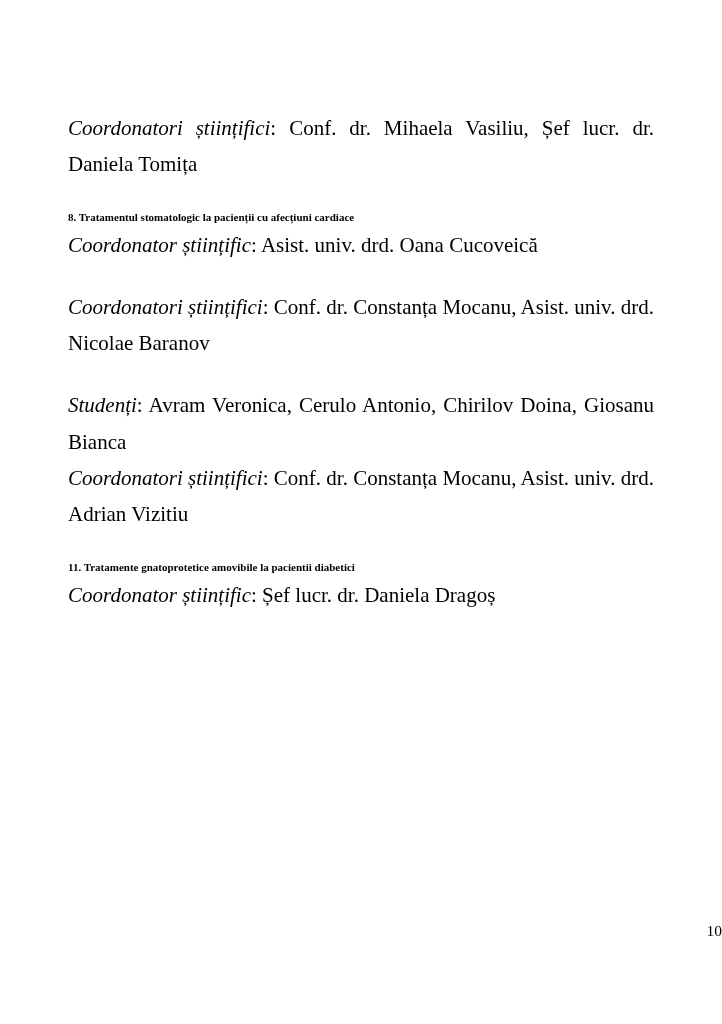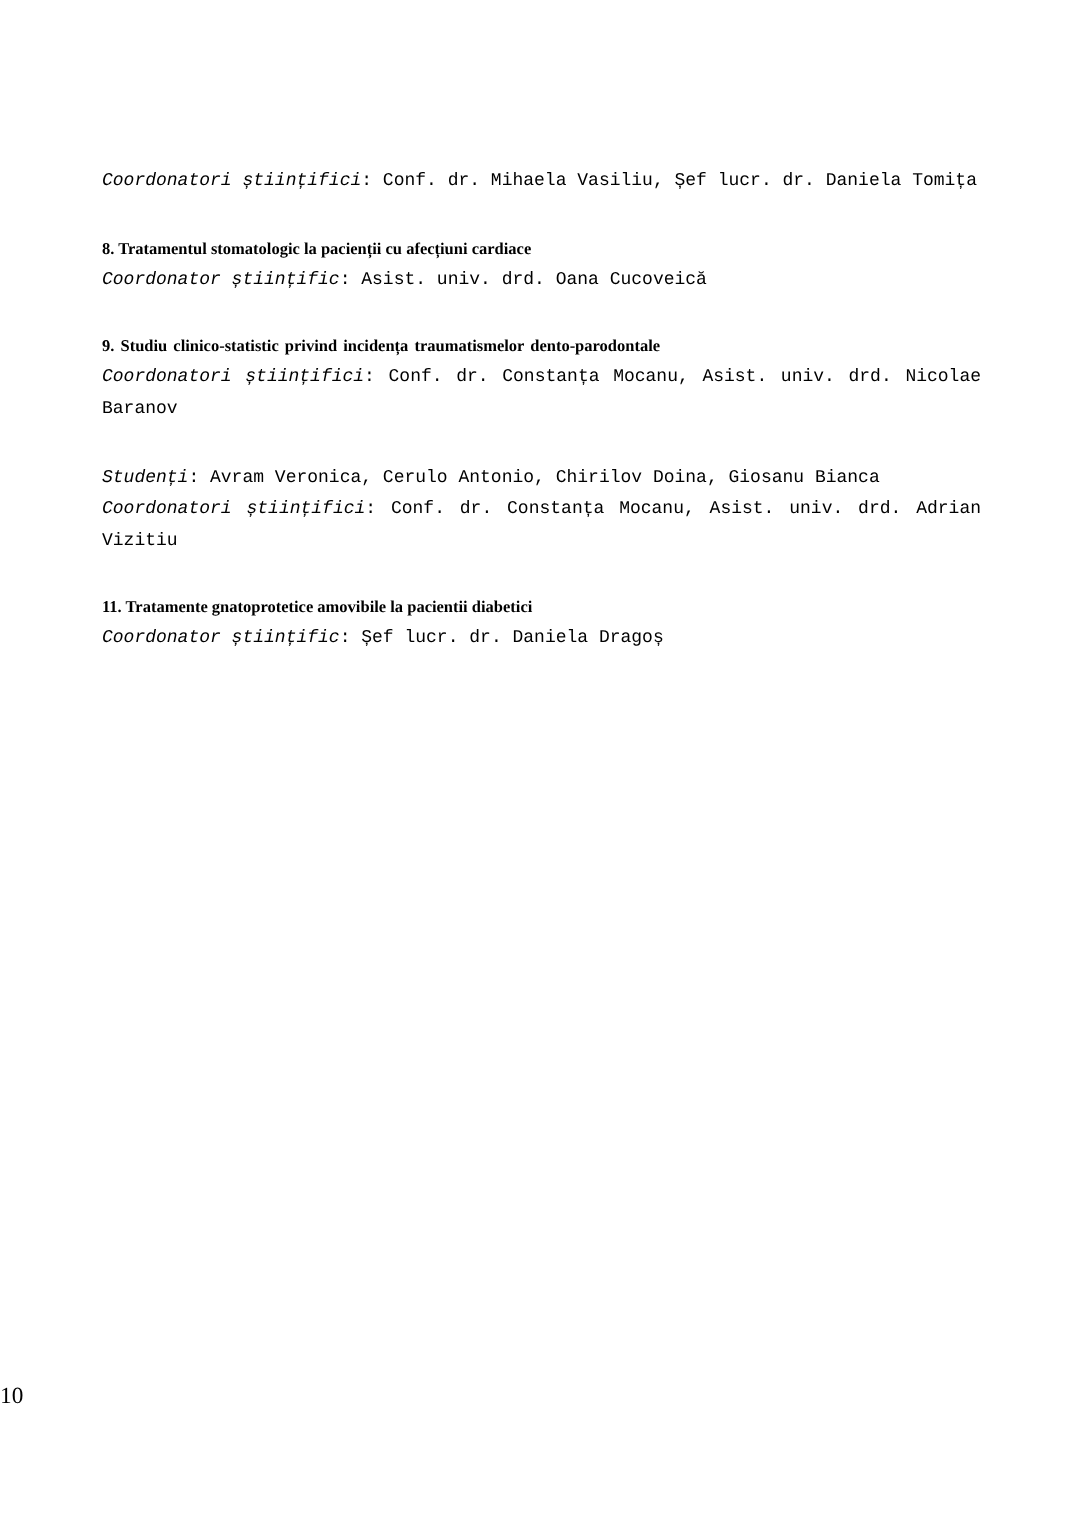--- a/index.html
+++ b/index.html
@@ -15,26 +15,25 @@
   }
   .page {
     position: relative;
     width: 722px;
     height: 1024px;
     box-sizing: border-box;
     padding: 110px 68px 0 68px;
     overflow: hidden;
   }
   .para {
-    font-size: 12px;
+    font-size: 21px;
     line-height: 1.72;
     text-align: justify;
     text-justify: inter-word;
     margin: 0;
-    font-family: Liberation Mono, monospace;
   }
   .entry {
     margin-bottom: 0;
   }
   .gap {
     height: 26px;
   }
   .title {
     font-weight: bold;
     font-size: 11px;
@@ -44,21 +43,21 @@
     margin: 0;
   }
   .lead {
     font-style: italic;
   }
   .footer {
     position: absolute;
     left: 0;
     right: 0;
     top: 922px;
-    text-align: left;
+    text-align: right;
     font-size: 15.5px;
   }
   .title-spaced {
     
     word-spacing: 0.12em;
   }
 </style>
 </head>
 <body>
 
@@ -73,21 +72,20 @@
   <div class="entry">
     <p class="title">8. Tratamentul stomatologic la pacienții cu afecțiuni cardiace</p>
     <p class="para">
       <span class="lead">Coordonator științific</span><span>: Asist. univ. drd. Oana Cucoveică</span>
     </p>
   </div>
 
   <div class="gap"></div>
 
   <div class="entry">
-    <p class="title title-spaced">9.  Studiu    clinico-statistic  privind  incidența  traumatismelor  dento-parodontale</p>
     <p class="para">
       <span class="lead">Coordonatori științifici</span><span>: Conf. dr. Constanța Mocanu, Asist. univ. drd. Nicolae Baranov</span>
     </p>
   </div>
 
   <div class="gap"></div>
 
   <div class="entry">
     <p class="para">
       <span class="lead">Studenți</span><span>: Avram Veronica, Cerulo Antonio, Chirilov Doina, Giosanu Bianca</span>

